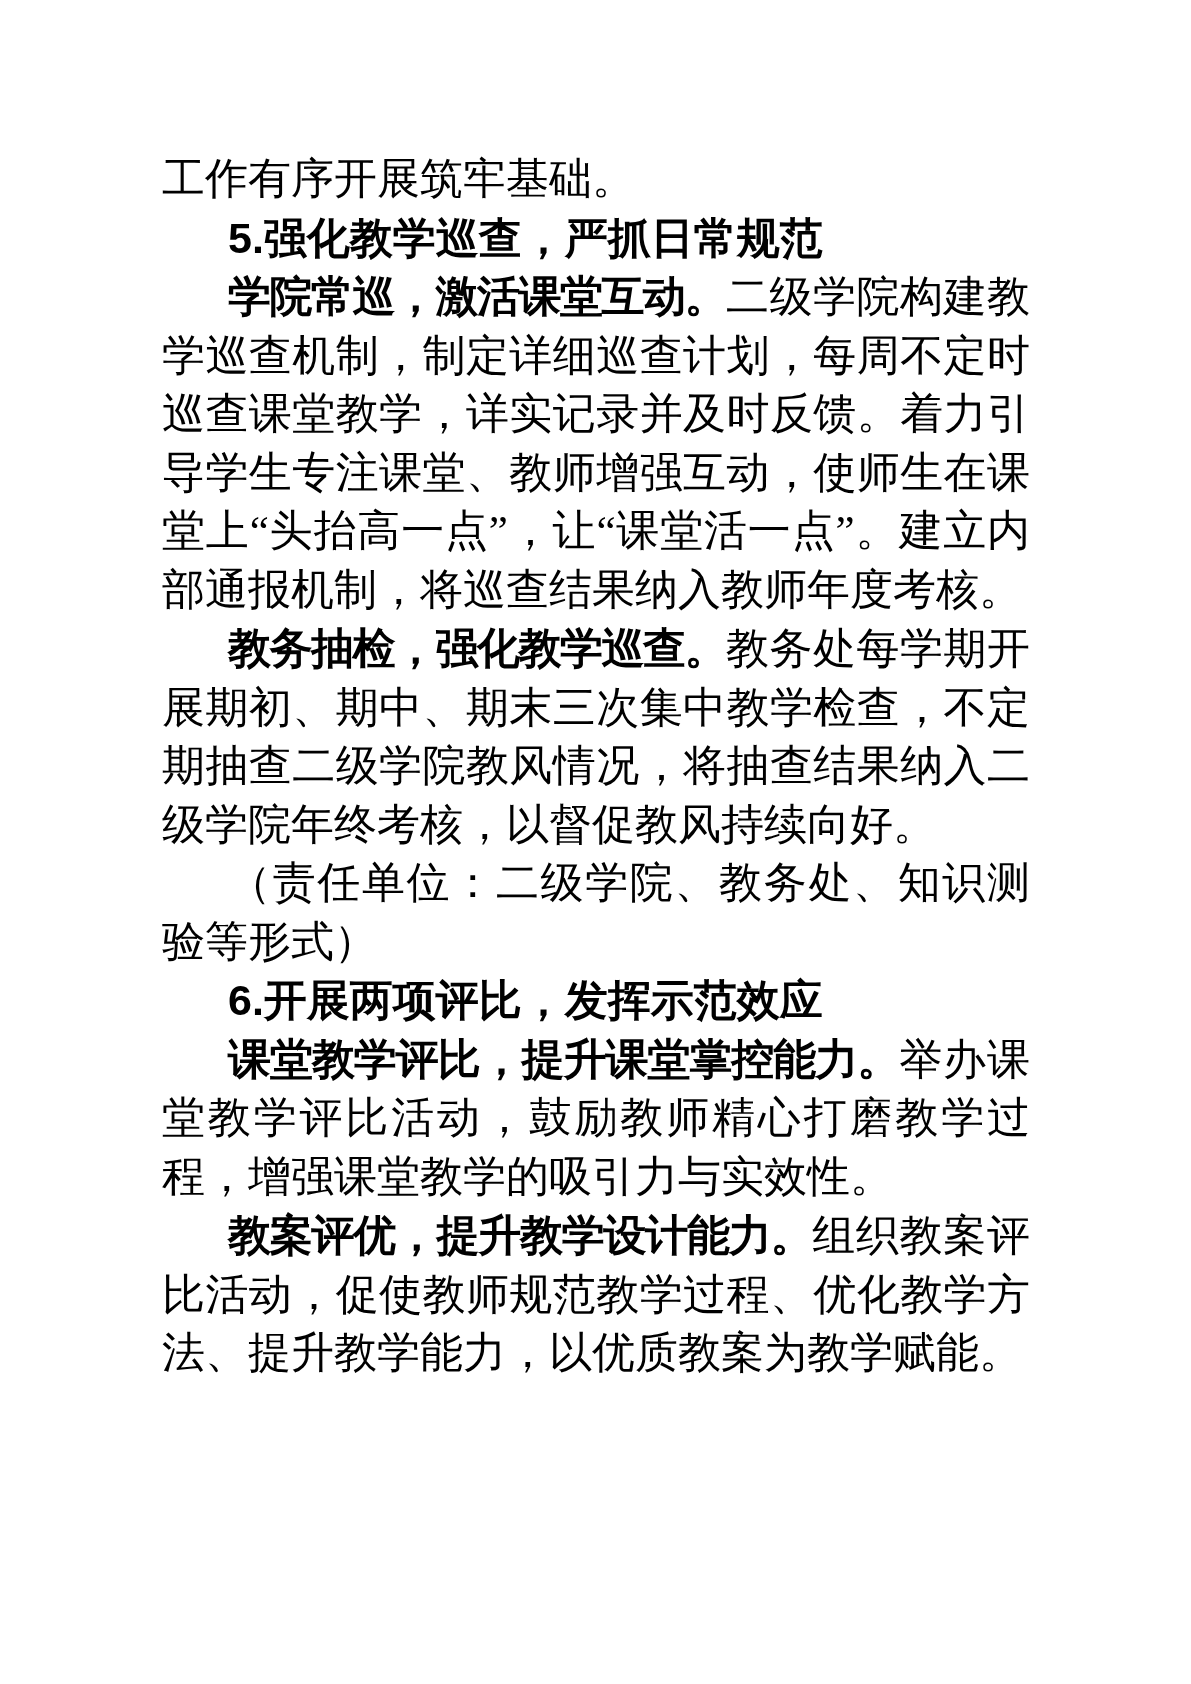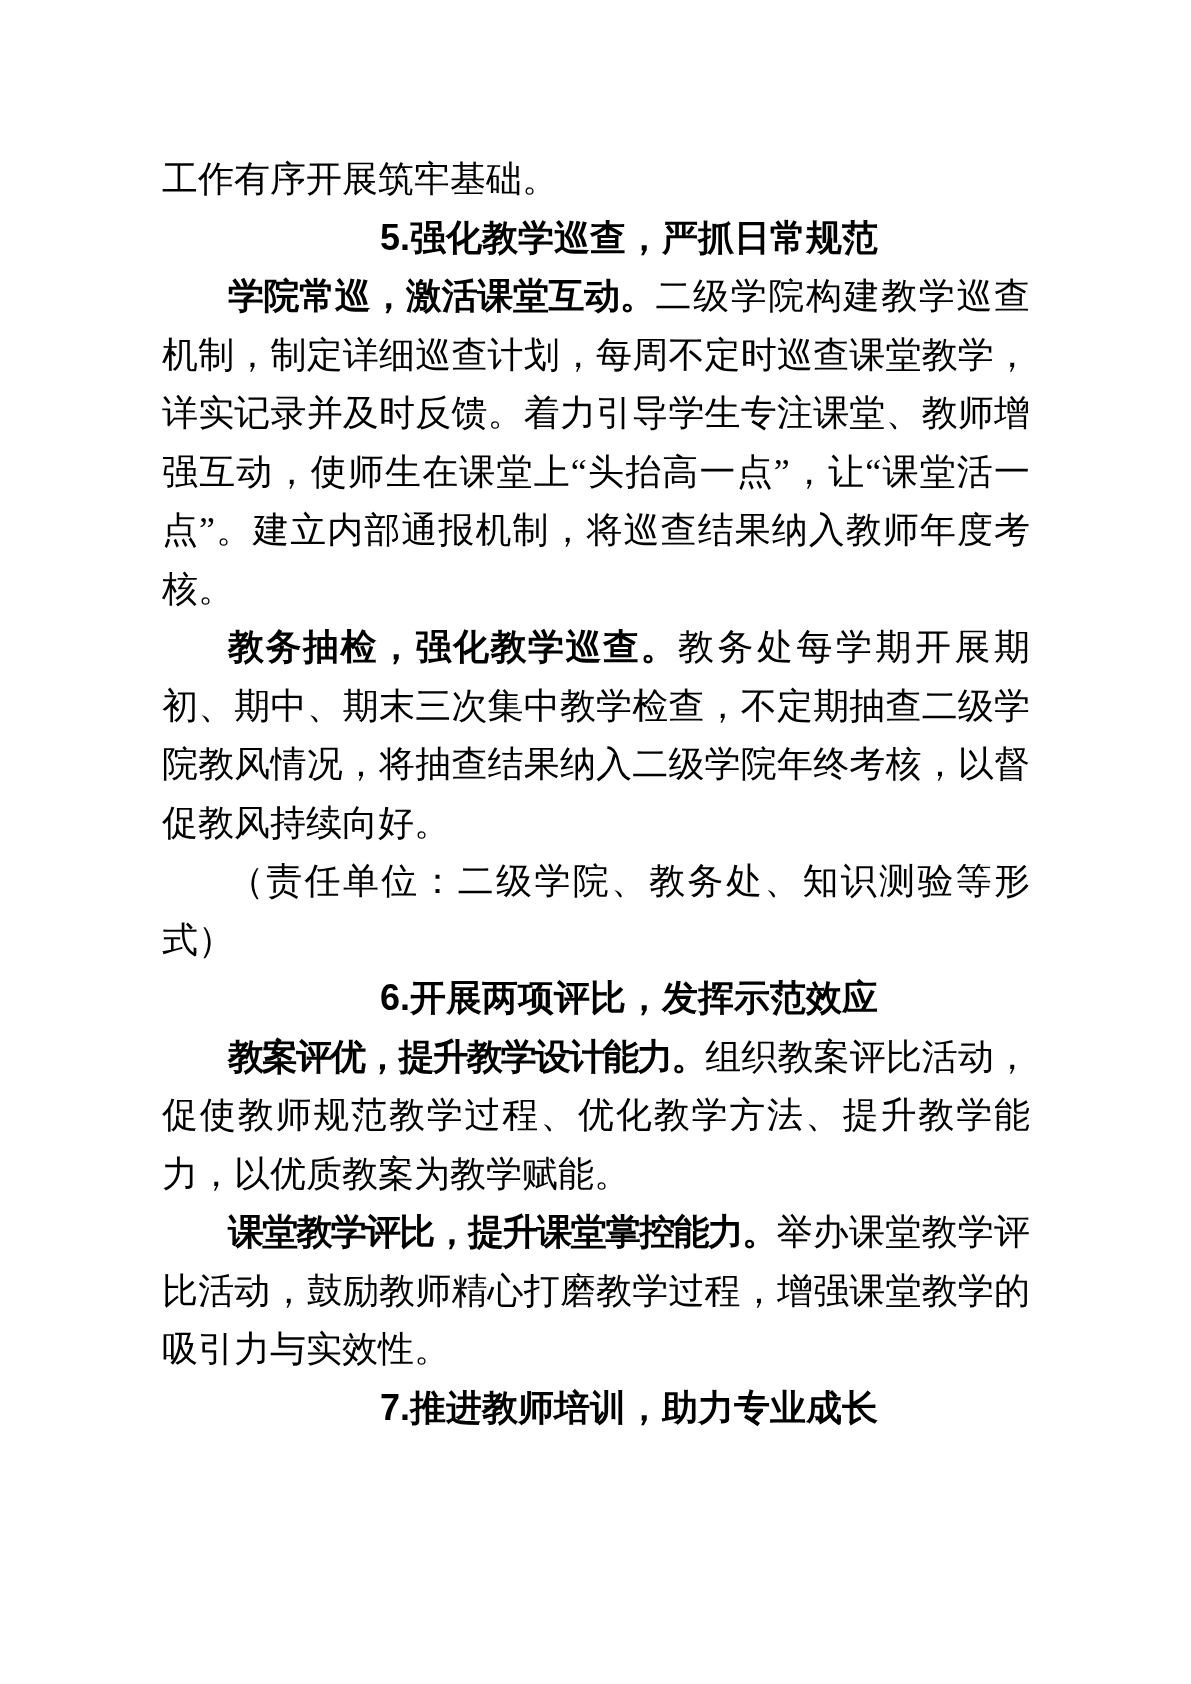--- a/index.html
+++ b/index.html
@@ -17,34 +17,34 @@
   .content {
     position: absolute;
     left: 162px;
     top: 150px;
     width: 868px;
   }
   .para {
     margin: 0;
     padding: 0;
     font-family: "Liberation Serif", "DejaVu Serif", serif;
-    font-size: 36px;
+    font-size: 43px;
     line-height: 58.5px;
     color: #000000;
     text-align: justify;
     text-justify: inter-character;
     word-break: normal;
   }
   .para.indent {
     text-indent: 66px;
   }
   .para.heading {
     font-weight: bold;
     font-family: "Liberation Sans", "DejaVu Sans", sans-serif;
-    text-align: center;
+    text-align: left;
   }
   .run {
     font-weight: normal;
   }
   .run.bold {
     font-weight: bold;
     font-family: "Liberation Sans", "DejaVu Sans", sans-serif;
     letter-spacing: -2px;
   }
   .para.heading .run.bold {
@@ -55,17 +55,16 @@
 <body>
 
 <div class="page">
   <div class="content">
       <p class="para"><span class="run">工作有序开展筑牢基础。</span></p>
       <p class="para indent heading"><span class="run bold">5.强化教学巡查，严抓日常规范</span></p>
       <p class="para indent"><span class="run bold">学院常巡，激活课堂互动。</span><span class="run">二级学院构建教学巡查机制，制定详细巡查计划，每周不定时巡查课堂教学，详实记录并及时反馈。着力引导学生专注课堂、教师增强互动，使师生在课堂上“头抬高一点”，让“课堂活一点”。建立内部通报机制，将巡查结果纳入教师年度考核。</span></p>
       <p class="para indent"><span class="run bold">教务抽检，强化教学巡查。</span><span class="run">教务处每学期开展期初、期中、期末三次集中教学检查，不定期抽查二级学院教风情况，将抽查结果纳入二级学院年终考核，以督促教风持续向好。</span></p>
       <p class="para indent"><span class="run">（责任单位：二级学院、教务处、知识测验等形式）</span></p>
       <p class="para indent heading"><span class="run bold">6.开展两项评比，发挥示范效应</span></p>
+      <p class="para indent"><span class="run bold">课堂教学评比，提升课堂掌控能力。</span><span class="run">举办课堂教学评比活动，鼓励教师精心打磨教学过程，增强课堂教学的吸引力与实效性。</span></p>
       <p class="para indent"><span class="run bold">教案评优，提升教学设计能力。</span><span class="run">组织教案评比活动，促使教师规范教学过程、优化教学方法、提升教学能力，以优质教案为教学赋能。</span></p>
-      <p class="para indent"><span class="run bold">课堂教学评比，提升课堂掌控能力。</span><span class="run">举办课堂教学评比活动，鼓励教师精心打磨教学过程，增强课堂教学的吸引力与实效性。</span></p>
-      <p class="para indent heading"><span class="run bold">7.推进教师培训，助力专业成长</span></p>
     </div>
 </div>
 
 </body></html>

